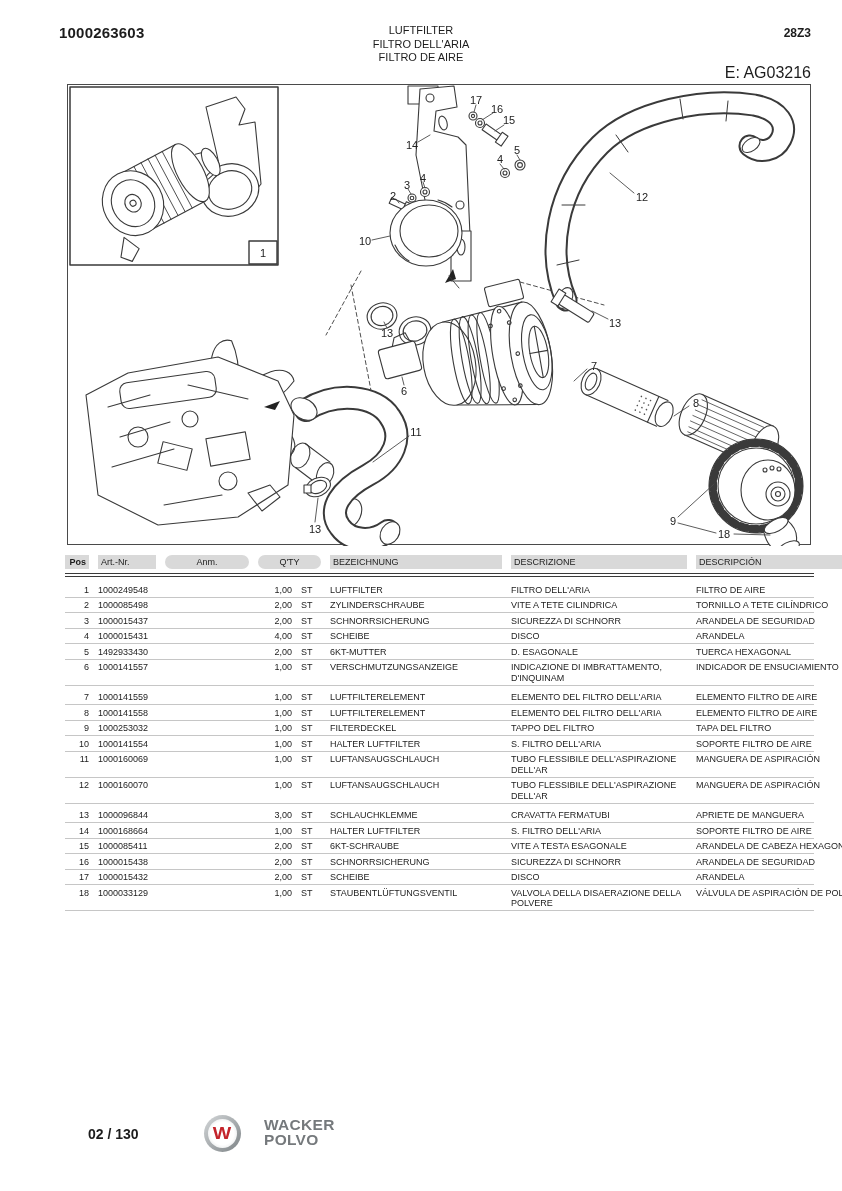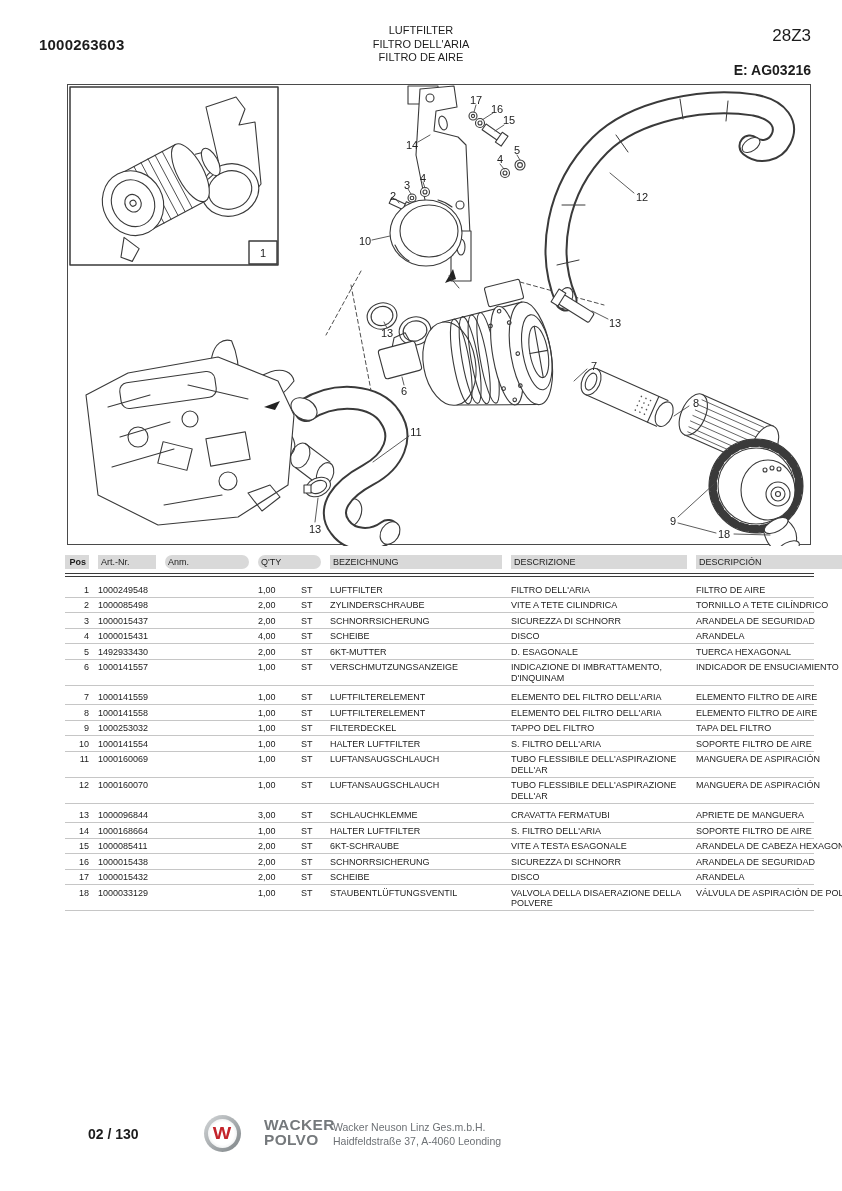--- a/index.html
+++ b/index.html
@@ -1,49 +1,49 @@
 <!DOCTYPE html>
 <html><head>
 <meta charset="utf-8">
 <style>
   html,body{margin:0;padding:0;background:#e8e8e8;}
   .page{
     position:relative;width:842px;height:1191px;margin:0 auto;background:#ffffff;
     font-family:"Liberation Sans", sans-serif;color:#1c1c1c;overflow:hidden;
   }
   
-  .doc-number{position:absolute;left:39px;top:24px;font-size:15px;font-weight:bold;letter-spacing:.2px;margin-top:12px;}
+  .doc-number{position:absolute;left:59px;top:24px;font-size:15px;font-weight:bold;letter-spacing:.2px;}
   .title-block{position:absolute;left:0;top:24px;width:842px;text-align:center;font-size:11px;line-height:13.5px;}
   .code-block{position:absolute;right:31px;top:26px;text-align:right;}
-  .model-code{font-size:17px;font-weight:normal;}
-  .revision{font-size:14px;font-weight:bold;margin-top:16px;}
+  .model-code{font-size:12px;font-weight:bold;}
+  .revision{font-size:16px;font-weight:normal;margin-top:24px;}
   
   .diagram{
     position:absolute;left:67px;top:84px;width:744px;height:461px;
     border:1.5px solid #4a4a4a;box-sizing:border-box;background:#fff;
   }
   .diagram svg{position:absolute;left:0;top:0;}
   .callout{
     position:absolute;transform:translate(-50%,-50%);
     font-size:11px;color:#222;background:rgba(255,255,255,.0);line-height:11px;
   }
   
   .parts-table{position:absolute;left:65px;top:555px;width:749px;font-size:9px;}
   .thead,.trow{display:grid;grid-template-columns:24px 58px 84px 34px 20px 172px 176px 160px;column-gap:9px;}
   .hcell{background:#d9d9d9;padding:2.5px 3px;line-height:9px;white-space:nowrap;}
   .hcell.posh{font-weight:bold;text-align:right;}
-  .hcell.center{border-radius:7px;}
+  .hcell.center{text-align:center;border-radius:7px;}
   .hcell.qtyh{grid-column:span 2;}
   .hrule{height:2px;border-top:1.5px solid #3a3a3a;border-bottom:1px solid #3a3a3a;margin-top:4px;margin-bottom:2px;}
   .tbody{margin-top:5px;}
   .trow{border-bottom:1px solid #c6c6c6;padding:2.5px 0 1.5px;}
   .trow.group-start{margin-top:4px;}
   .cell{line-height:10.5px;white-space:normal;}
   .cell.pos{text-align:right;}
-  .cell.qty{text-align:left;}
+  .cell.qty{text-align:right;}
   
   .page-indicator{position:absolute;left:88px;top:1126px;font-size:14px;font-weight:bold;}
   .logo-badge{
     position:absolute;left:204px;top:1115px;width:37px;height:37px;border-radius:50%;
     background:linear-gradient(135deg,#d4d7d9 0%,#7d8386 100%);display:flex;align-items:center;justify-content:center;
   }
   .logo-inner{
     width:29px;height:29px;border-radius:50%;background:radial-gradient(#ffffff 55%,#d8dbdd 100%);
     display:flex;align-items:center;justify-content:center;
   }
@@ -525,18 +525,14 @@
   <div class="page-indicator">02 / 130</div>
   <div class="logo-badge">
     <div class="logo-inner">
       <span class="logo-w">W</span>
     </div>
   </div>
   <div class="logo-text">
     <div>WACKER</div>
     <div>POLVO</div>
   </div>
-  <div class="footer-address">
-    <div>Wacker Neuson Linz  Ges.m.b.H.</div>
-    <div>Haidfeldstraße 37, A-4060 Leonding</div>
-  </div>
 
 </div>
 
 </body></html>

